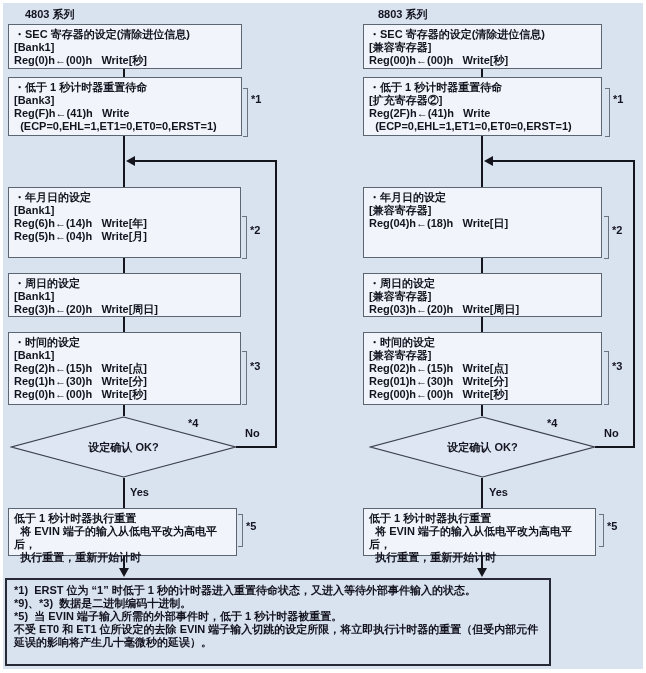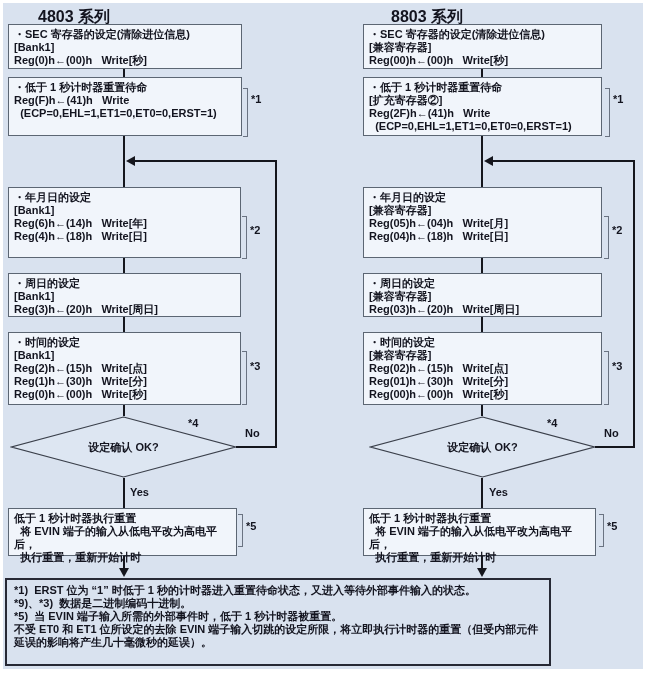--- a/index.html
+++ b/index.html
@@ -1,19 +1,19 @@
 <!DOCTYPE html>
 <html><head>
 <meta charset="utf-8">
 <style>
   html,body{margin:0;padding:0;background:#ffffff;}
   .page{position:relative;width:646px;height:673px;background:#ffffff;overflow:hidden;
         font-family:"Liberation Sans",sans-serif;color:#13141f;}
   .bg{position:absolute;left:3px;top:3px;width:640px;height:666px;background:#d9e2ef;}
-  .col-title{position:absolute;font-size:16px;font-weight:bold;white-space:pre;margin-left:13px;}
+  .col-title{position:absolute;font-size:11px;font-weight:bold;white-space:pre;}
   .box{position:absolute;background:#f1f5fb;border:1px solid #5c6673;box-sizing:border-box;
        padding:3px 5px 2px 5px;font-size:11px;font-weight:bold;line-height:13px;}
   .bl{white-space:pre-wrap;}
   .note{position:absolute;font-size:11px;font-weight:bold;}
   .yesno{position:absolute;font-size:11px;font-weight:bold;}
   .vline{position:absolute;width:2px;background:#15161d;}
   .hline{position:absolute;height:2px;background:#15161d;}
   .bracket{position:absolute;width:4px;border:1px solid #6a7382;border-left:none;}
   .arr-left{position:absolute;width:0;height:0;border-top:5px solid transparent;
             border-bottom:5px solid transparent;border-right:9px solid #15161d;}
@@ -40,36 +40,37 @@
   <div class="box" style="left:8px;top:24px;width:234px;height:45px;">
     <div class="bl">・SEC 寄存器的设定(清除进位信息)</div>
     <div class="bl">[Bank1]</div>
     <div class="bl">Reg(0)h←(00)h   Write[秒]</div>
   </div>
 
   <div class="vline" style="left:123px;top:69px;height:8px;"></div>
 
   <div class="box" style="left:8px;top:77px;width:234px;height:59px;">
     <div class="bl">・低于 1 秒计时器重置待命</div>
+    <div class="bl">[Bank3]</div>
     <div class="bl">Reg(F)h←(41)h   Write</div>
     <div class="bl">  (ECP=0,EHL=1,ET1=0,ET0=0,ERST=1)</div>
   </div>
   <div class="bracket" style="left:243px;top:88px;height:47px;"></div>
   <div class="note" style="left:251px;top:93px;">*1</div>
 
   <div class="vline" style="left:123px;top:136px;height:51px;"></div>
   <div class="arr-left" style="left:126px;top:156px;"></div>
   <div class="hline" style="left:135px;top:160px;width:142px;"></div>
   <div class="vline" style="left:275px;top:160px;height:288px;"></div>
 
   <div class="box" style="left:8px;top:187px;width:233px;height:71px;">
     <div class="bl">・年月日的设定</div>
     <div class="bl">[Bank1]</div>
     <div class="bl">Reg(6)h←(14)h   Write[年]</div>
-    <div class="bl">Reg(4)h←(18)h   Write[日]</div>
+    <div class="bl">Reg(5)h←(04)h   Write[月]</div>
   </div>
   <div class="bracket" style="left:242px;top:216px;height:41px;"></div>
   <div class="note" style="left:250px;top:224px;">*2</div>
 
   <div class="vline" style="left:123px;top:258px;height:15px;"></div>
 
   <div class="box" style="left:8px;top:273px;width:233px;height:44px;">
     <div class="bl">・周日的设定</div>
     <div class="bl">[Bank1]</div>
     <div class="bl">Reg(3)h←(20)h   Write[周日]</div>
@@ -133,21 +134,20 @@
   <div class="note" style="left:613px;top:93px;">*1</div>
 
   <div class="vline" style="left:481px;top:136px;height:51px;"></div>
   <div class="arr-left" style="left:484px;top:156px;"></div>
   <div class="hline" style="left:493px;top:160px;width:142px;"></div>
   <div class="vline" style="left:633px;top:160px;height:288px;"></div>
 
   <div class="box" style="left:363px;top:187px;width:239px;height:71px;">
     <div class="bl">・年月日的设定</div>
     <div class="bl">[兼容寄存器]</div>
-    <div class="bl">Reg(05)h←(04)h   Write[月]</div>
     <div class="bl">Reg(04)h←(18)h   Write[日]</div>
   </div>
   <div class="bracket" style="left:604px;top:216px;height:41px;"></div>
   <div class="note" style="left:612px;top:224px;">*2</div>
 
   <div class="vline" style="left:481px;top:258px;height:15px;"></div>
 
   <div class="box" style="left:363px;top:273px;width:239px;height:44px;">
     <div class="bl">・周日的设定</div>
     <div class="bl">[兼容寄存器]</div>

